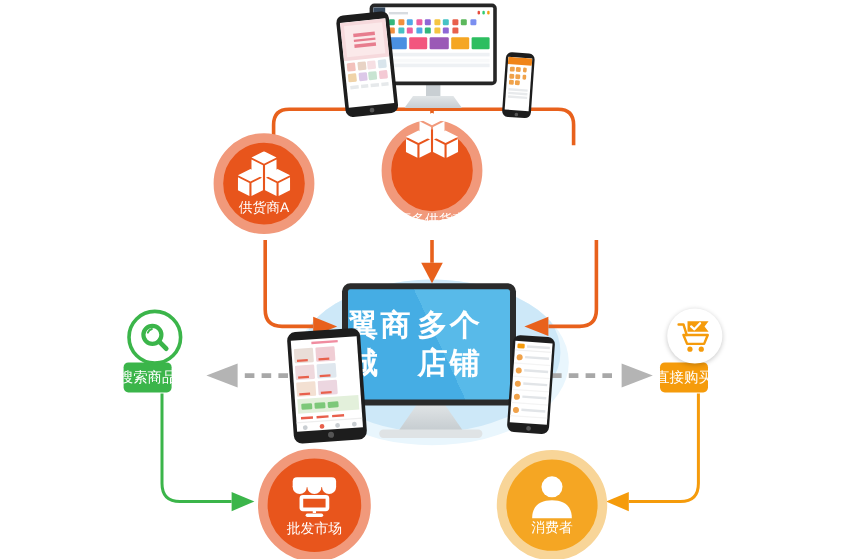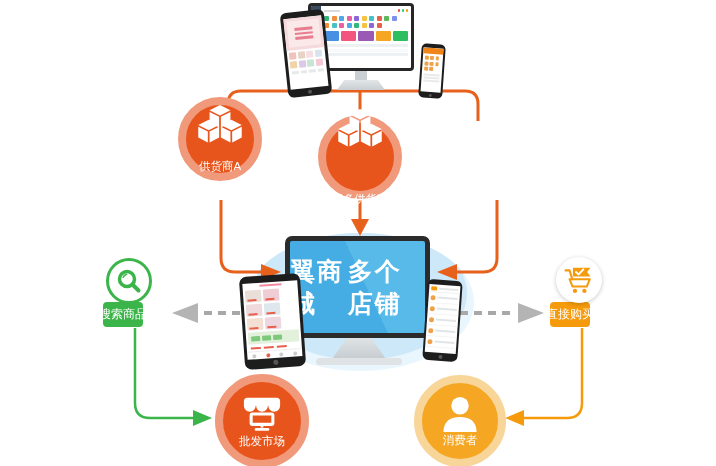--- a/index.html
+++ b/index.html
@@ -279,21 +279,21 @@
           <i></i>
           <i></i>
         </div>
       <div class="tp-line"></div>
         <div class="tp-line"></div>
         <div class="tp-line"></div>
     </div>
     <span class="homedot"></span>
   </div>
 
-  <div class="bignode sup" style="left:178px;top:97px;justify-content:space-between;">
+  <div class="bignode sup" style="left:178px;top:111px;">
     <svg class="icon-block" width="44" height="40" viewBox="0 0 50 46">
       <g fill="#fff">
         <g transform="translate(13,0)">
             <path d="M12,0 24,6 12,12 0,6Z"></path>
             <path d="M0,8 11,13.5 11,26 0,20.5Z"></path>
             <path d="M24,8 13,13.5 13,26 24,20.5Z"></path>
           </g>
         <g transform="translate(0,17)">
             <path d="M12,0 24,6 12,12 0,6Z"></path>
             <path d="M0,8 11,13.5 11,26 0,20.5Z"></path>
@@ -302,21 +302,21 @@
         <g transform="translate(26,17)">
             <path d="M12,0 24,6 12,12 0,6Z"></path>
             <path d="M0,8 11,13.5 11,26 0,20.5Z"></path>
             <path d="M24,8 13,13.5 13,26 24,20.5Z"></path>
           </g>
       </g>
     </svg>
     <div class="nlabel">供货商A</div>
   </div>
 
-  <div class="bignode sup" style="left:318px;top:115px;gap:42px;">
+  <div class="bignode sup" style="left:318px;top:100px;gap:42px;">
     <svg class="icon-block" width="44" height="40" viewBox="0 0 50 46">
       <g fill="#fff">
         <g transform="translate(13,0)">
             <path d="M12,0 24,6 12,12 0,6Z"></path>
             <path d="M0,8 11,13.5 11,26 0,20.5Z"></path>
             <path d="M24,8 13,13.5 13,26 24,20.5Z"></path>
           </g>
         <g transform="translate(0,17)">
             <path d="M12,0 24,6 12,12 0,6Z"></path>
             <path d="M0,8 11,13.5 11,26 0,20.5Z"></path>

